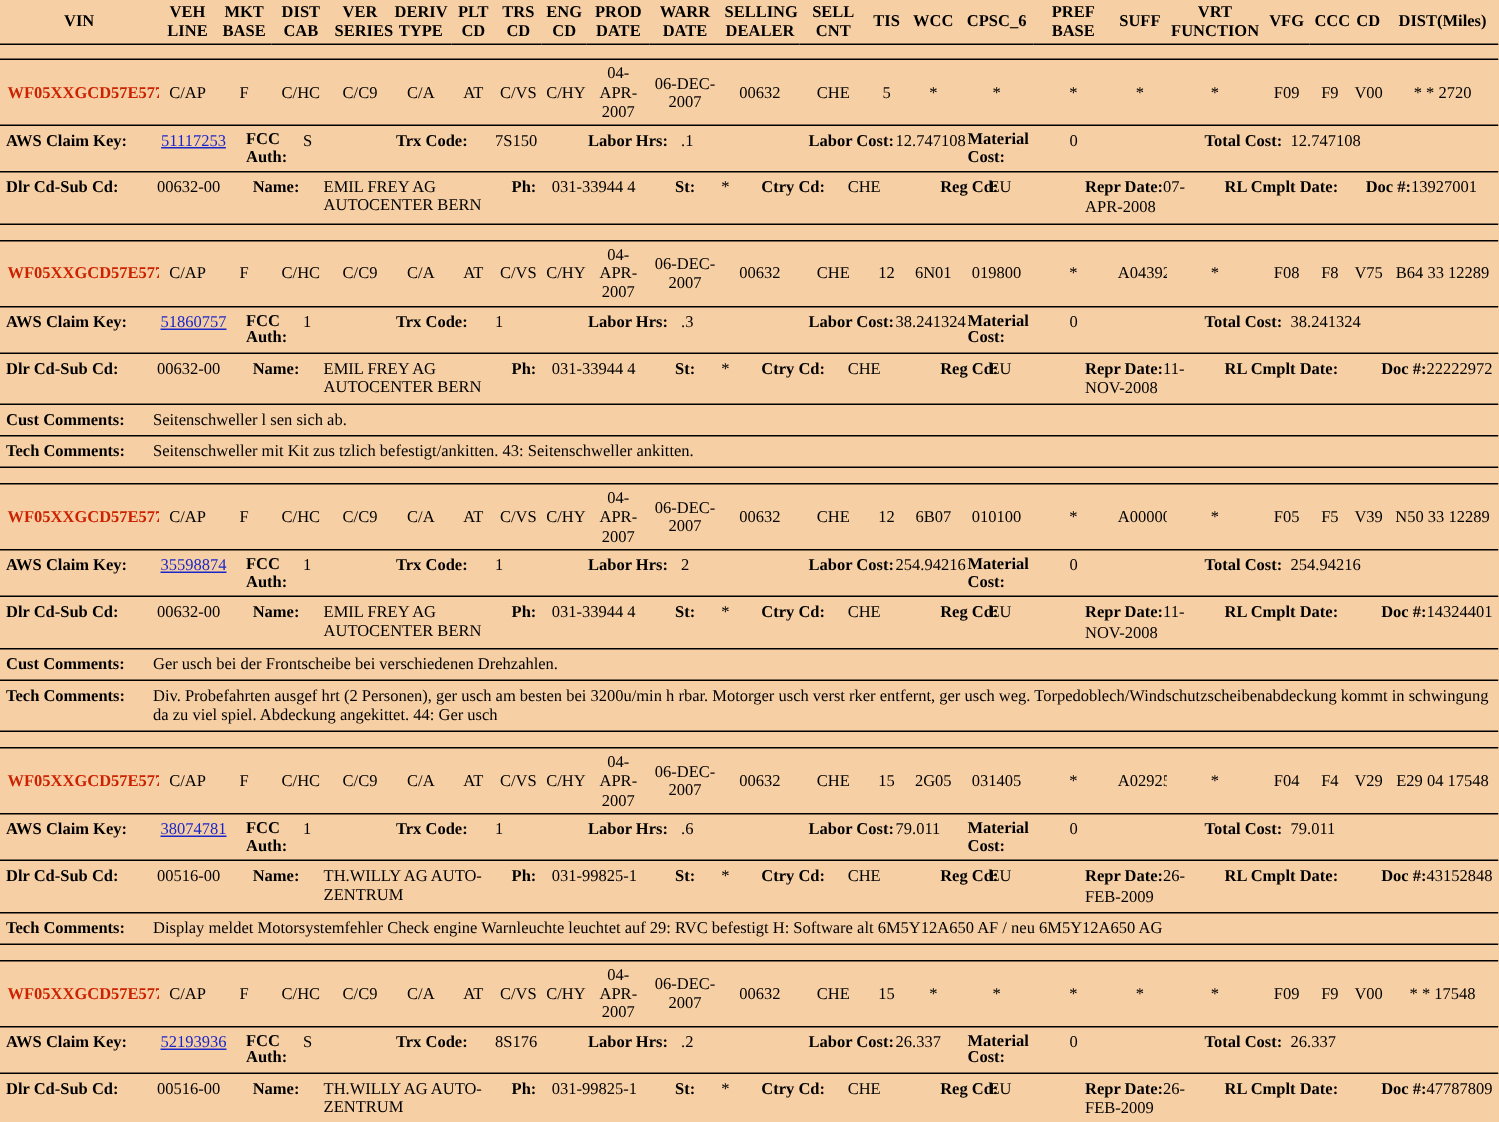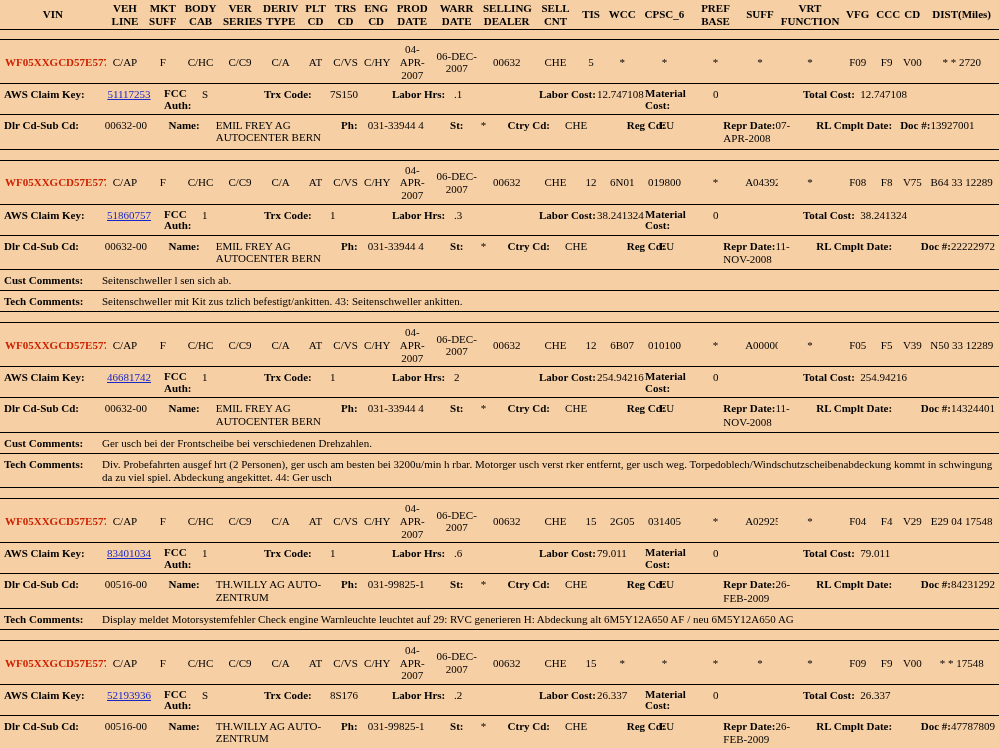--- a/index.html
+++ b/index.html
@@ -120,22 +120,22 @@
         <col style="width:58px">
         <col style="width:28px">
       <col style="width:24px">
         <col style="width:22px">
         <col style="width:67px">
     </colgroup>
     <tbody>
         <tr class="hdr-row">
       <td>VIN</td>
       <td>VEH LINE</td>
-      <td>MKT SUFF</td>
-      <td>BODY CAB</td>
+      <td>MKT BASE</td>
+      <td>DIST CAB</td>
       <td>VER SERIES</td>
       <td>DERIV TYPE</td>
       <td>PLT CD</td>
       <td>TRS CD</td>
       <td>ENG CD</td>
       <td>PROD DATE</td>
       <td>WARR DATE</td>
       <td>SELLING DEALER</td>
       <td>SELL CNT</td>
       <td>TIS</td>
@@ -273,21 +273,21 @@
               <td class="small-lbl">Ph:</td>
               <td>031-33944 4</td>
               <td class="small-lbl">St:</td>
               <td>*</td>
               <td class="small-lbl">Ctry Cd:</td>
               <td>CHE</td>
               <td class="small-lbl">Reg Cd:</td>
               <td>EU</td>
               <td><span class="small-lbl">Repr Date:</span><span>07-APR-2008</span></td>
               <td style="text-align:right"><span class="small-lbl">RL Cmplt Date:</span> <span></span></td>
-              <td style="text-align:left"><span class="small-lbl">Doc #:</span><span>13927001</span></td>
+              <td style="text-align:center"><span class="small-lbl">Doc #:</span><span>13927001</span></td>
             </tr>
           </tbody>
         </table>
         <div class="rule"></div>
       </div>
       <div class="record">
         <div class="blankline">&nbsp;</div>
         <div class="rule"></div>
         <table class="grid">
           <colgroup>
@@ -515,21 +515,21 @@
             <col style="width:85px">
             <col style="width:58px">
             <col style="width:48px">
             <col style="width:68px">
             <col style="width:90px">
             <col style="width:200px">
           </colgroup>
           <tbody>
             <tr>
               <td class="small-lbl">AWS Claim Key:</td>
-              <td class="ctr"><span class="link">46681742</span></td>
+              <td class="ctr"><span class="link">35598874</span></td>
               <td class="small-lbl" style="line-height:1.05">FCC<br>Auth:</td>
               <td>1</td>
               <td class="small-lbl">Trx Code:</td>
               <td>1</td>
               <td class="small-lbl">Labor Hrs:</td>
               <td>2</td>
               <td class="small-lbl">Labor Cost:</td>
               <td>254.94216</td>
               <td class="small-lbl" style="line-height:1.05">Material<br>Cost:</td>
               <td>0</td>
@@ -674,21 +674,21 @@
             <col style="width:85px">
             <col style="width:58px">
             <col style="width:48px">
             <col style="width:68px">
             <col style="width:90px">
             <col style="width:200px">
           </colgroup>
           <tbody>
             <tr>
               <td class="small-lbl">AWS Claim Key:</td>
-              <td class="ctr"><span class="link">83401034</span></td>
+              <td class="ctr"><span class="link">38074781</span></td>
               <td class="small-lbl" style="line-height:1.05">FCC<br>Auth:</td>
               <td>1</td>
               <td class="small-lbl">Trx Code:</td>
               <td>1</td>
               <td class="small-lbl">Labor Hrs:</td>
               <td>.6</td>
               <td class="small-lbl">Labor Cost:</td>
               <td>79.011</td>
               <td class="small-lbl" style="line-height:1.05">Material<br>Cost:</td>
               <td>0</td>
@@ -724,34 +724,34 @@
               <td class="small-lbl">Ph:</td>
               <td>031-99825-1</td>
               <td class="small-lbl">St:</td>
               <td>*</td>
               <td class="small-lbl">Ctry Cd:</td>
               <td>CHE</td>
               <td class="small-lbl">Reg Cd:</td>
               <td>EU</td>
               <td><span class="small-lbl">Repr Date:</span><span>26-FEB-2009</span></td>
               <td style="text-align:right"><span class="small-lbl">RL Cmplt Date:</span> <span></span></td>
-              <td style="text-align:right"><span class="small-lbl">Doc #:</span><span>84231292</span></td>
+              <td style="text-align:right"><span class="small-lbl">Doc #:</span><span>43152848</span></td>
             </tr>
           </tbody>
         </table>
         <div class="rule"></div>
         <table class="detail-table">
           <colgroup>
             <col style="width:98px">
             <col style="width:901px">
           </colgroup>
           <tbody>
             <tr>
               <td class="small-lbl">Tech Comments:</td>
-              <td class="comment-text">Display meldet Motorsystemfehler Check engine Warnleuchte leuchtet auf 29: RVC generieren H: Abdeckung alt 6M5Y12A650 AF / neu 6M5Y12A650 AG</td>
+              <td class="comment-text">Display meldet Motorsystemfehler Check engine Warnleuchte leuchtet auf 29: RVC befestigt H: Software alt 6M5Y12A650 AF / neu 6M5Y12A650 AG</td>
             </tr>
           </tbody>
         </table>
         <div class="rule"></div>
       </div>
       <div class="record">
         <div class="blankline">&nbsp;</div>
         <div class="rule"></div>
         <table class="grid">
           <colgroup>

